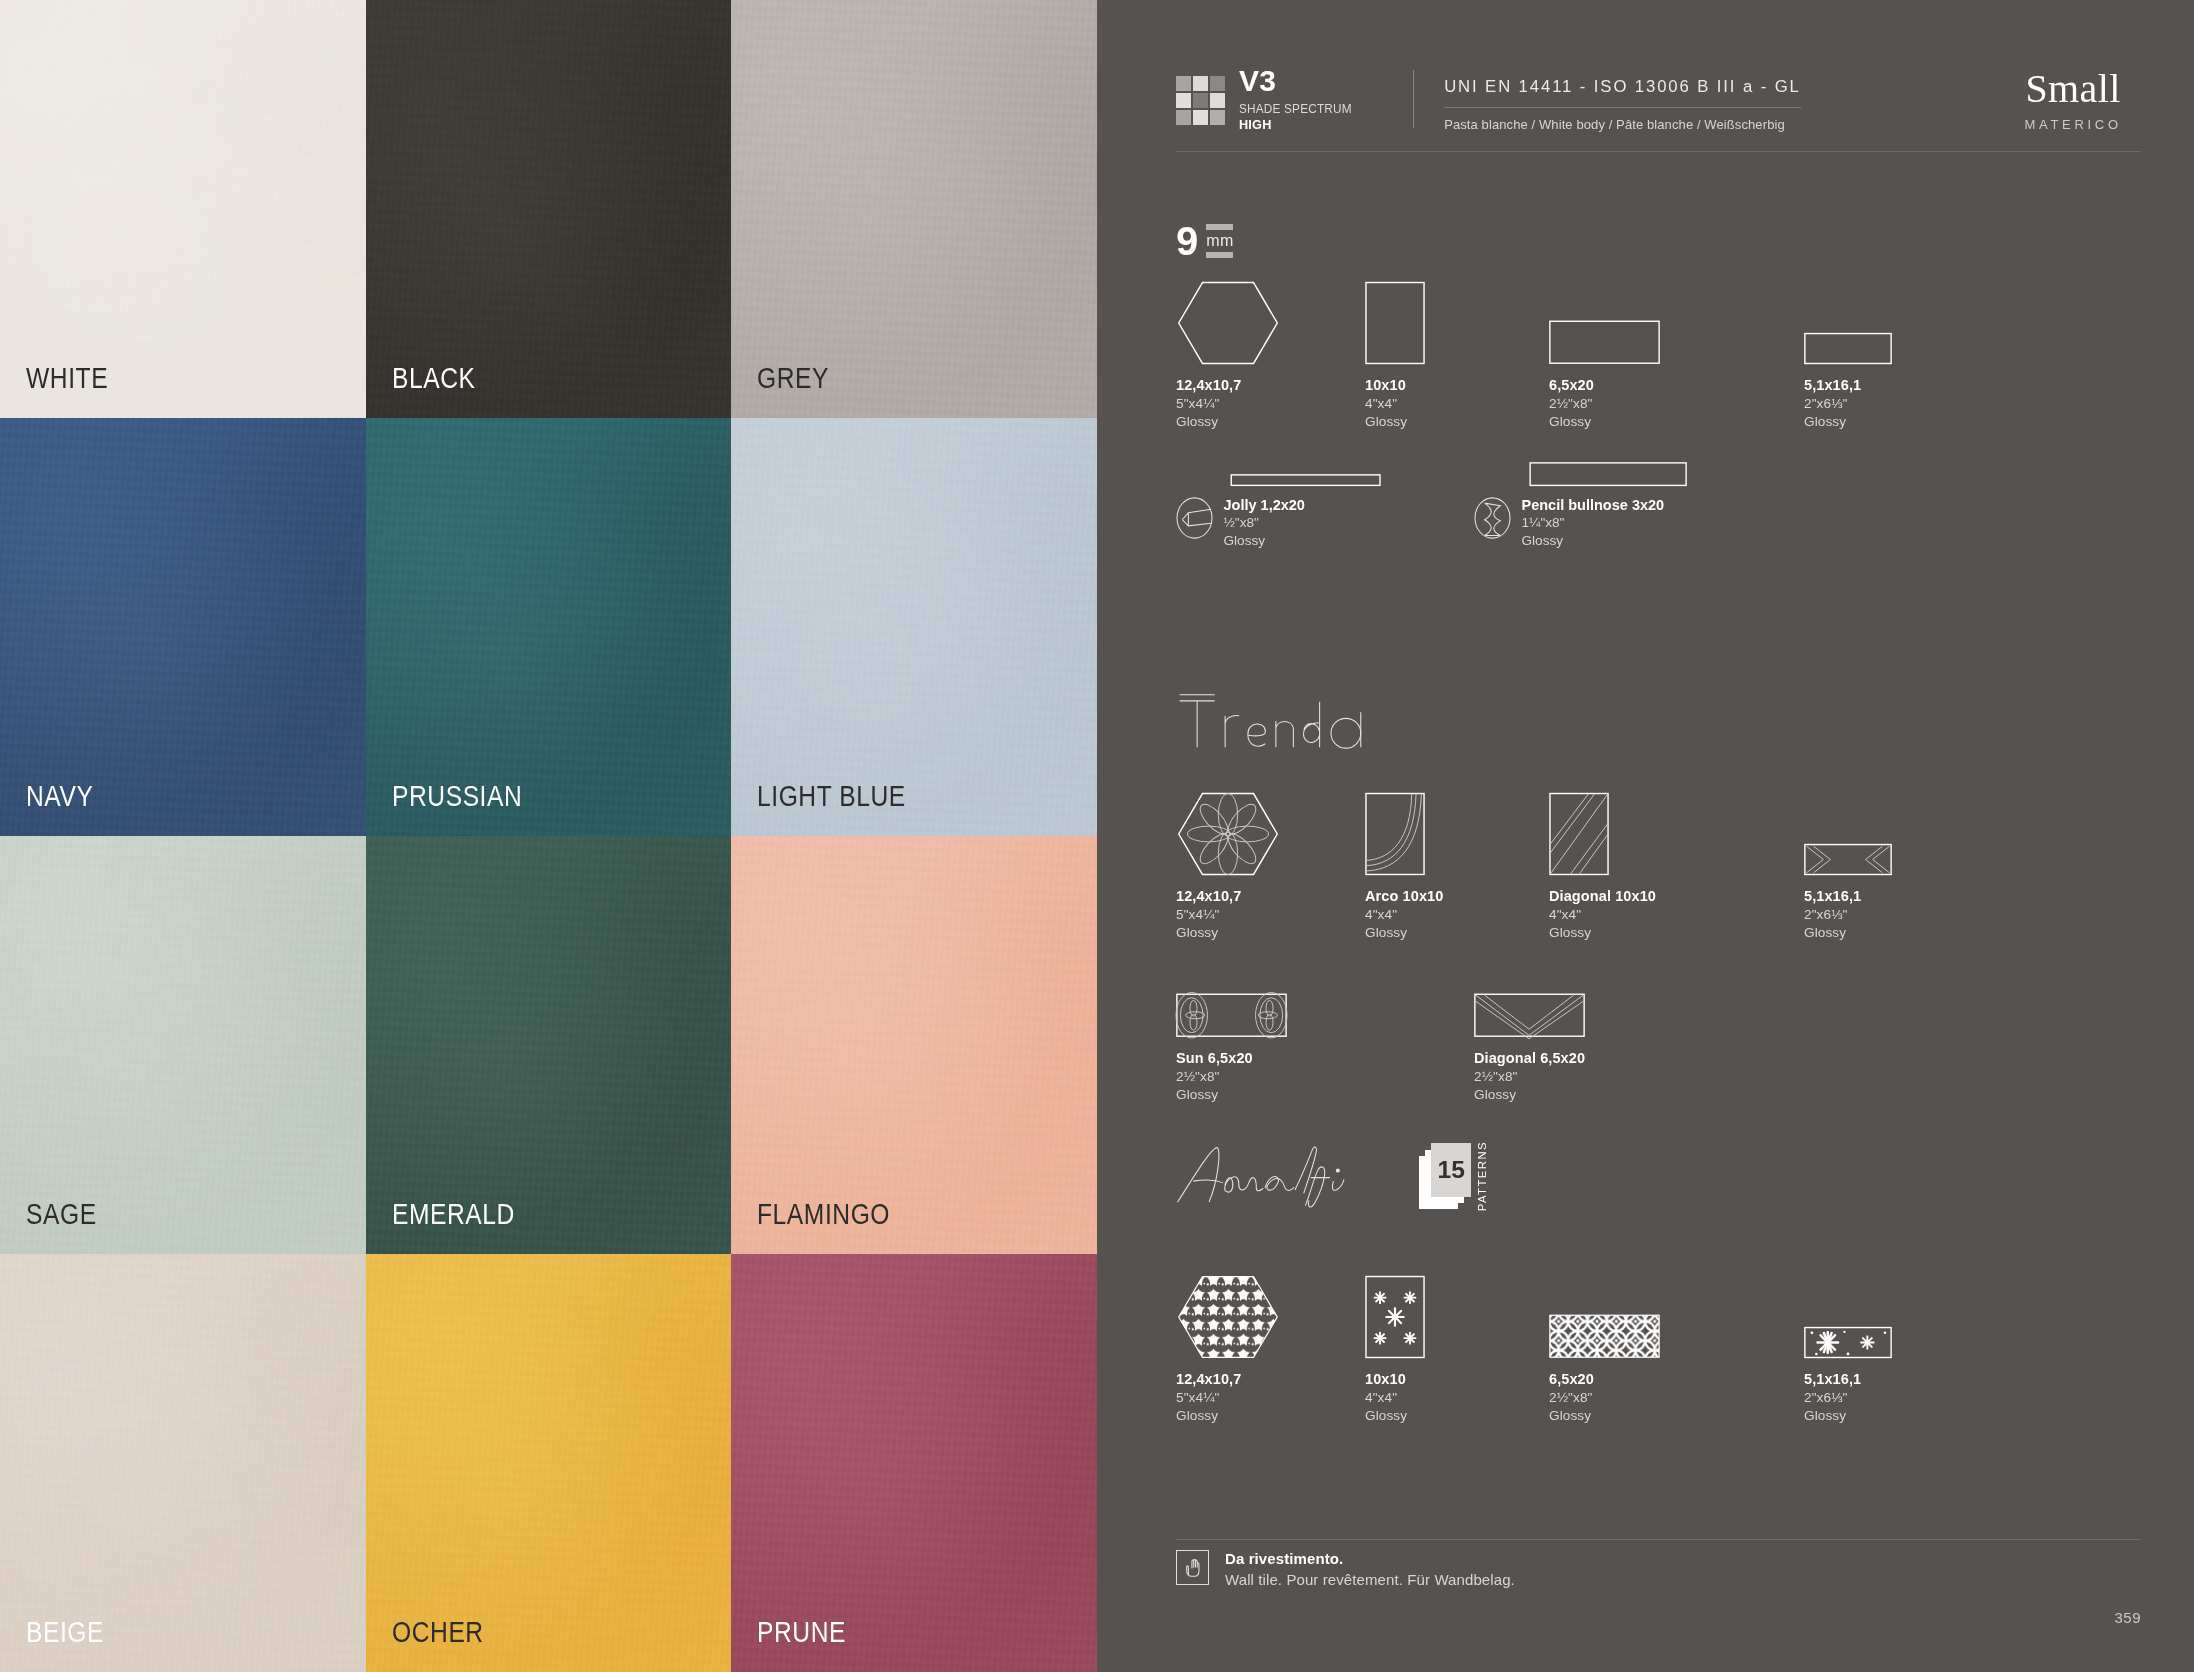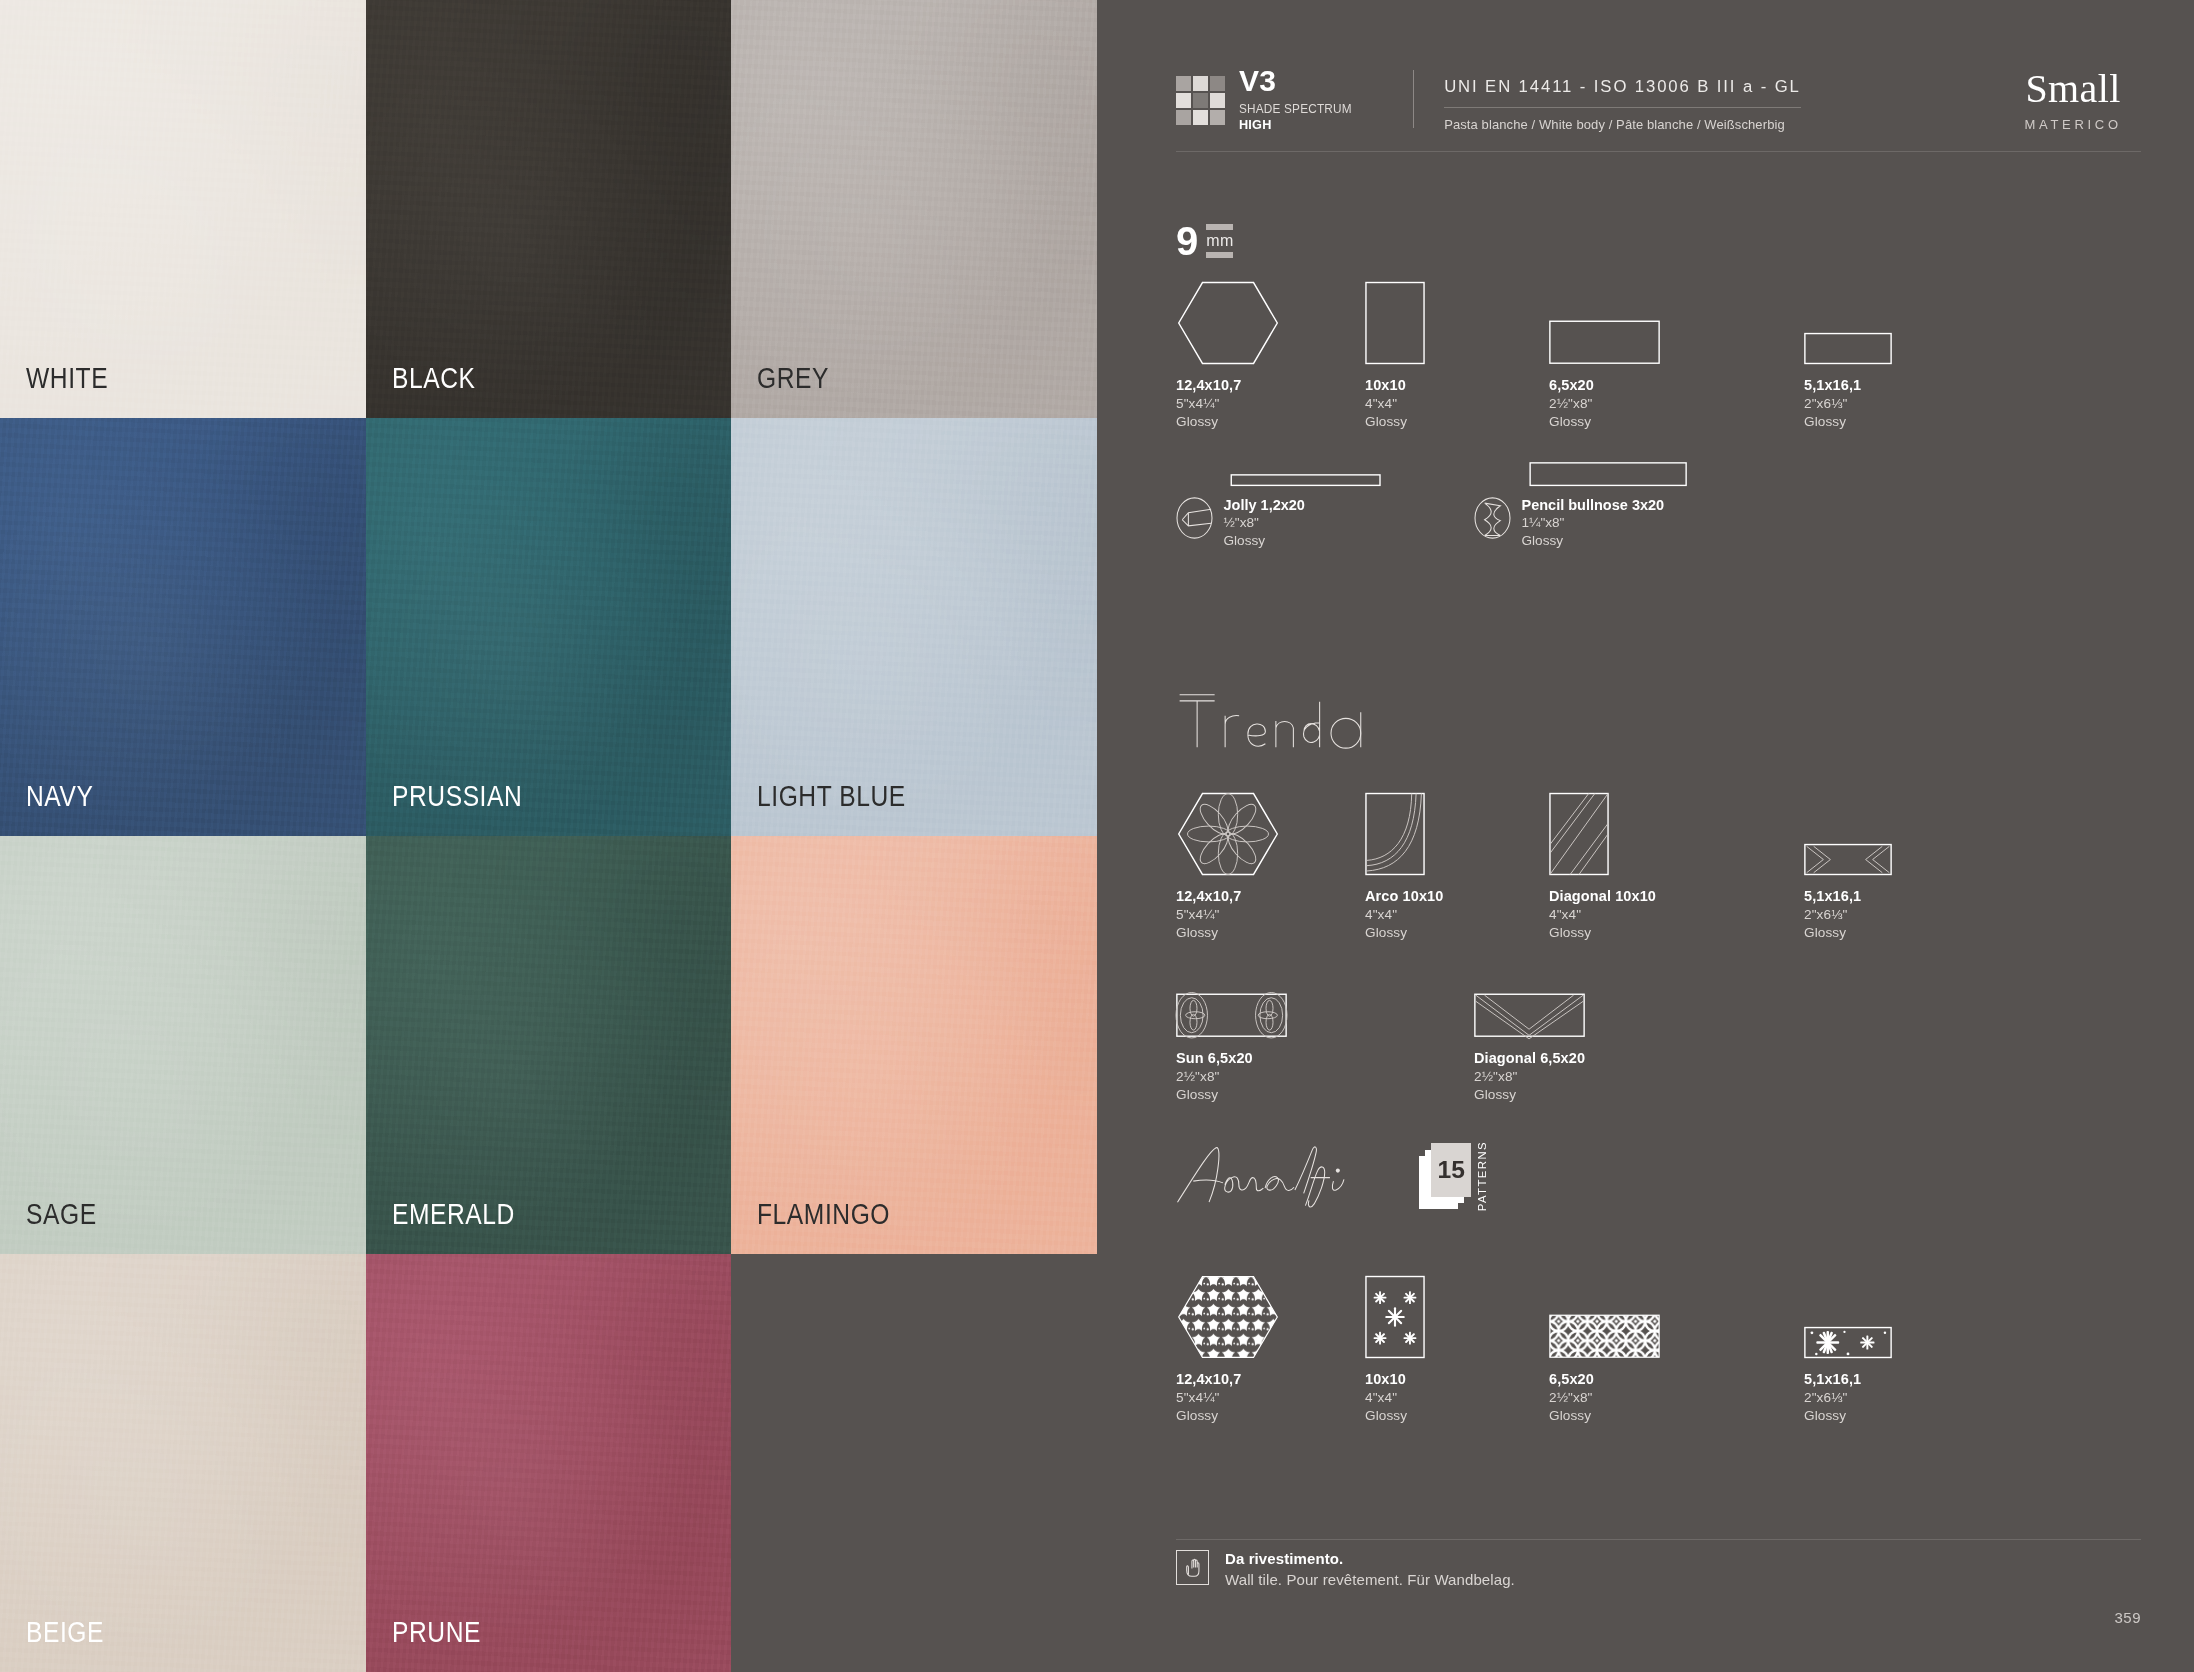--- a/index.html
+++ b/index.html
@@ -183,20 +183,25 @@
       </div>
       <div class="swatch" style="background: rgb(238, 184, 162);">
         <div class="tex"></div>
         <div class="tex2"></div>
         <div class="swatch-label lbl-dark">FLAMINGO</div>
       </div>
       <div class="swatch" style="background: rgb(221, 210, 199);">
         <div class="tex"></div>
         <div class="tex2"></div>
         <div class="swatch-label lbl-light">BEIGE</div>
+      </div>
+      <div class="swatch" style="background: rgb(233, 183, 70);">
+        <div class="tex"></div>
+        <div class="tex2"></div>
+        <div class="swatch-label lbl-dark">OCHER</div>
       </div>
       <div class="swatch" style="background: rgb(158, 79, 98);">
         <div class="tex"></div>
         <div class="tex2"></div>
         <div class="swatch-label lbl-light">PRUNE</div>
       </div>
     </div>
 
   <div class="panel">
 

